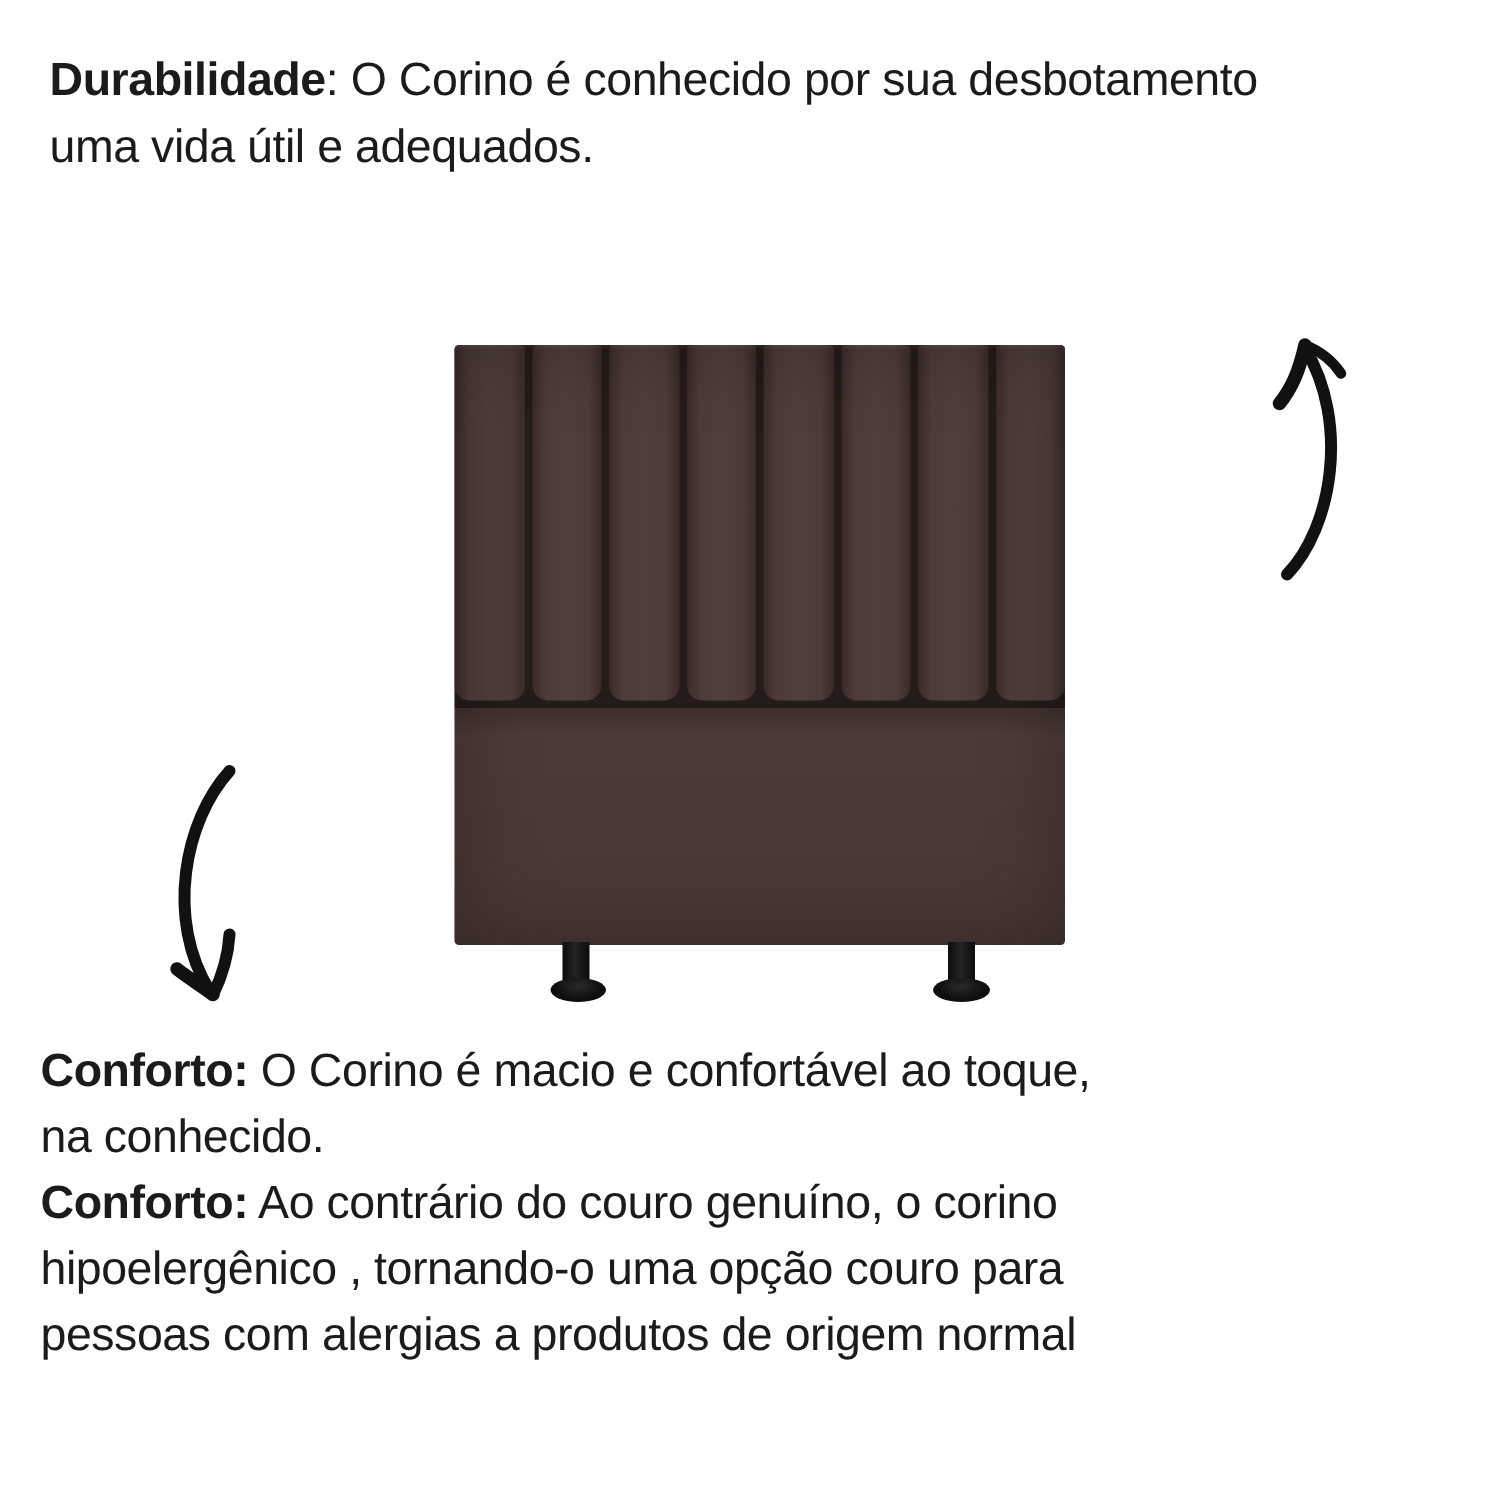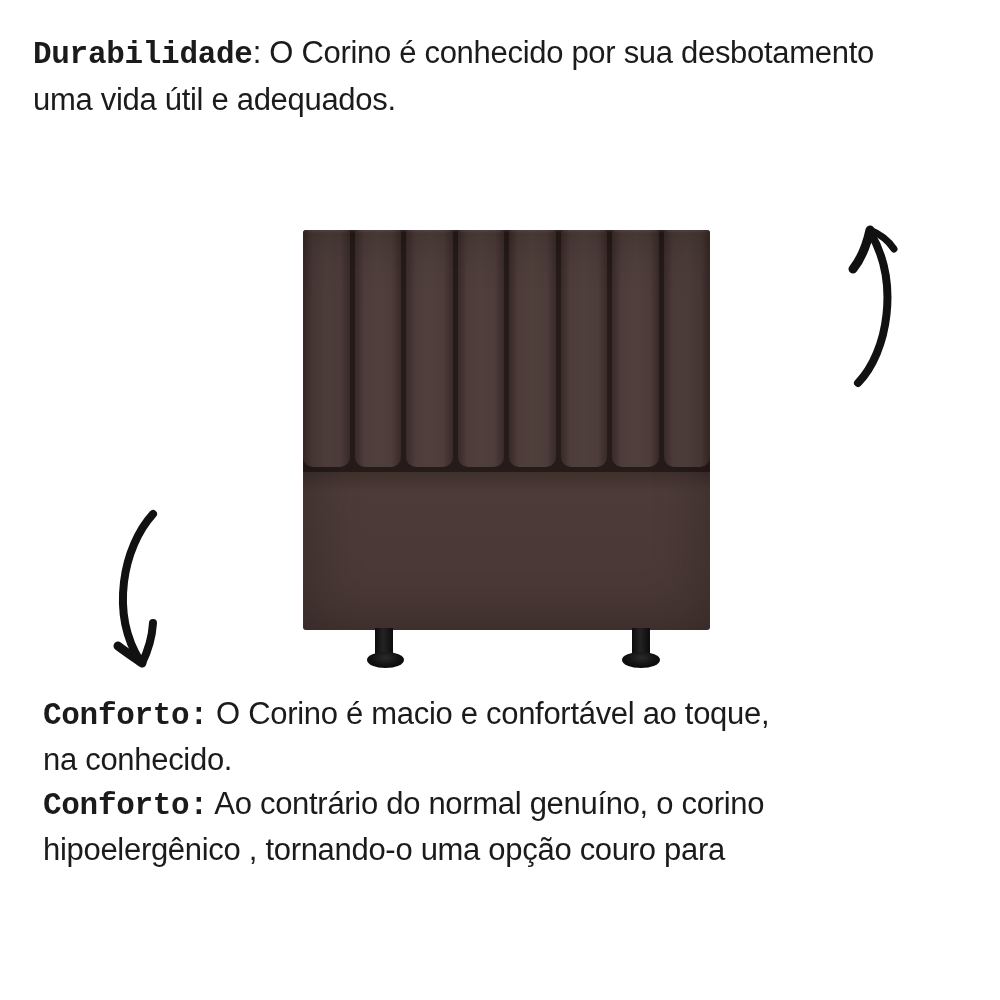--- a/index.html
+++ b/index.html
@@ -12,22 +12,22 @@
 
   
   .para {
     position:absolute;
     color: var(--text, #1b1b1b);
     font-size:31px;
     letter-spacing:-0.3px;
     white-space:nowrap;
   }
   #durability { left:33px; top:30px; line-height:45px; }
-  #comfort    { left:43px; top:692px; line-height:44px; }
-  .para b { font-weight:700;font-family:Liberation Mono, monospace; }
+  #comfort    { left:27px; top:692px; line-height:44px; }
+  .para b { font-weight:700; }
 
   
   #headboard {
     position:absolute; left:303px; top:230px; width:407px; height:400px;
     border-radius:3px;
   }
   #headboard::after {
     content:""; position:absolute; inset:0; border-radius:3px;
     box-shadow: inset 0 0 55px rgba(0,0,0,0.28), inset 0 2px 2px rgba(255,255,255,0.07);
     pointer-events:none;
@@ -112,17 +112,18 @@
 
   <svg class="arrow" style="left:98px; top:505px;" width="80" height="180" viewBox="0 0 80 180" aria-hidden="true">
     <path d="M55 9 C25 42 12 108 42 156" stroke-width="8"></path>
     <path d="M44 158 C50 146 54 134 55 118" stroke-width="8"></path>
     <path d="M44 158 C36 152 29 148 20 141" stroke-width="9"></path>
   </svg>
 
   <div class="para" id="comfort">
     <div><b>Conforto:</b><span> O Corino é macio e confortável ao toque,</span></div>
     <div><span>na conhecido.</span></div>
-    <div><b>Conforto:</b><span> Ao contrário do normal genuíno, o corino</span></div>
+    <div><b>Conforto:</b><span> Ao contrário do couro genuíno, o corino</span></div>
     <div><span>hipoelergênico , tornando-o uma opção couro para</span></div>
+    <div><span>pessoas com alergias a produtos de origem normal</span></div>
   </div>
 
 </div>
 
 </body></html>

